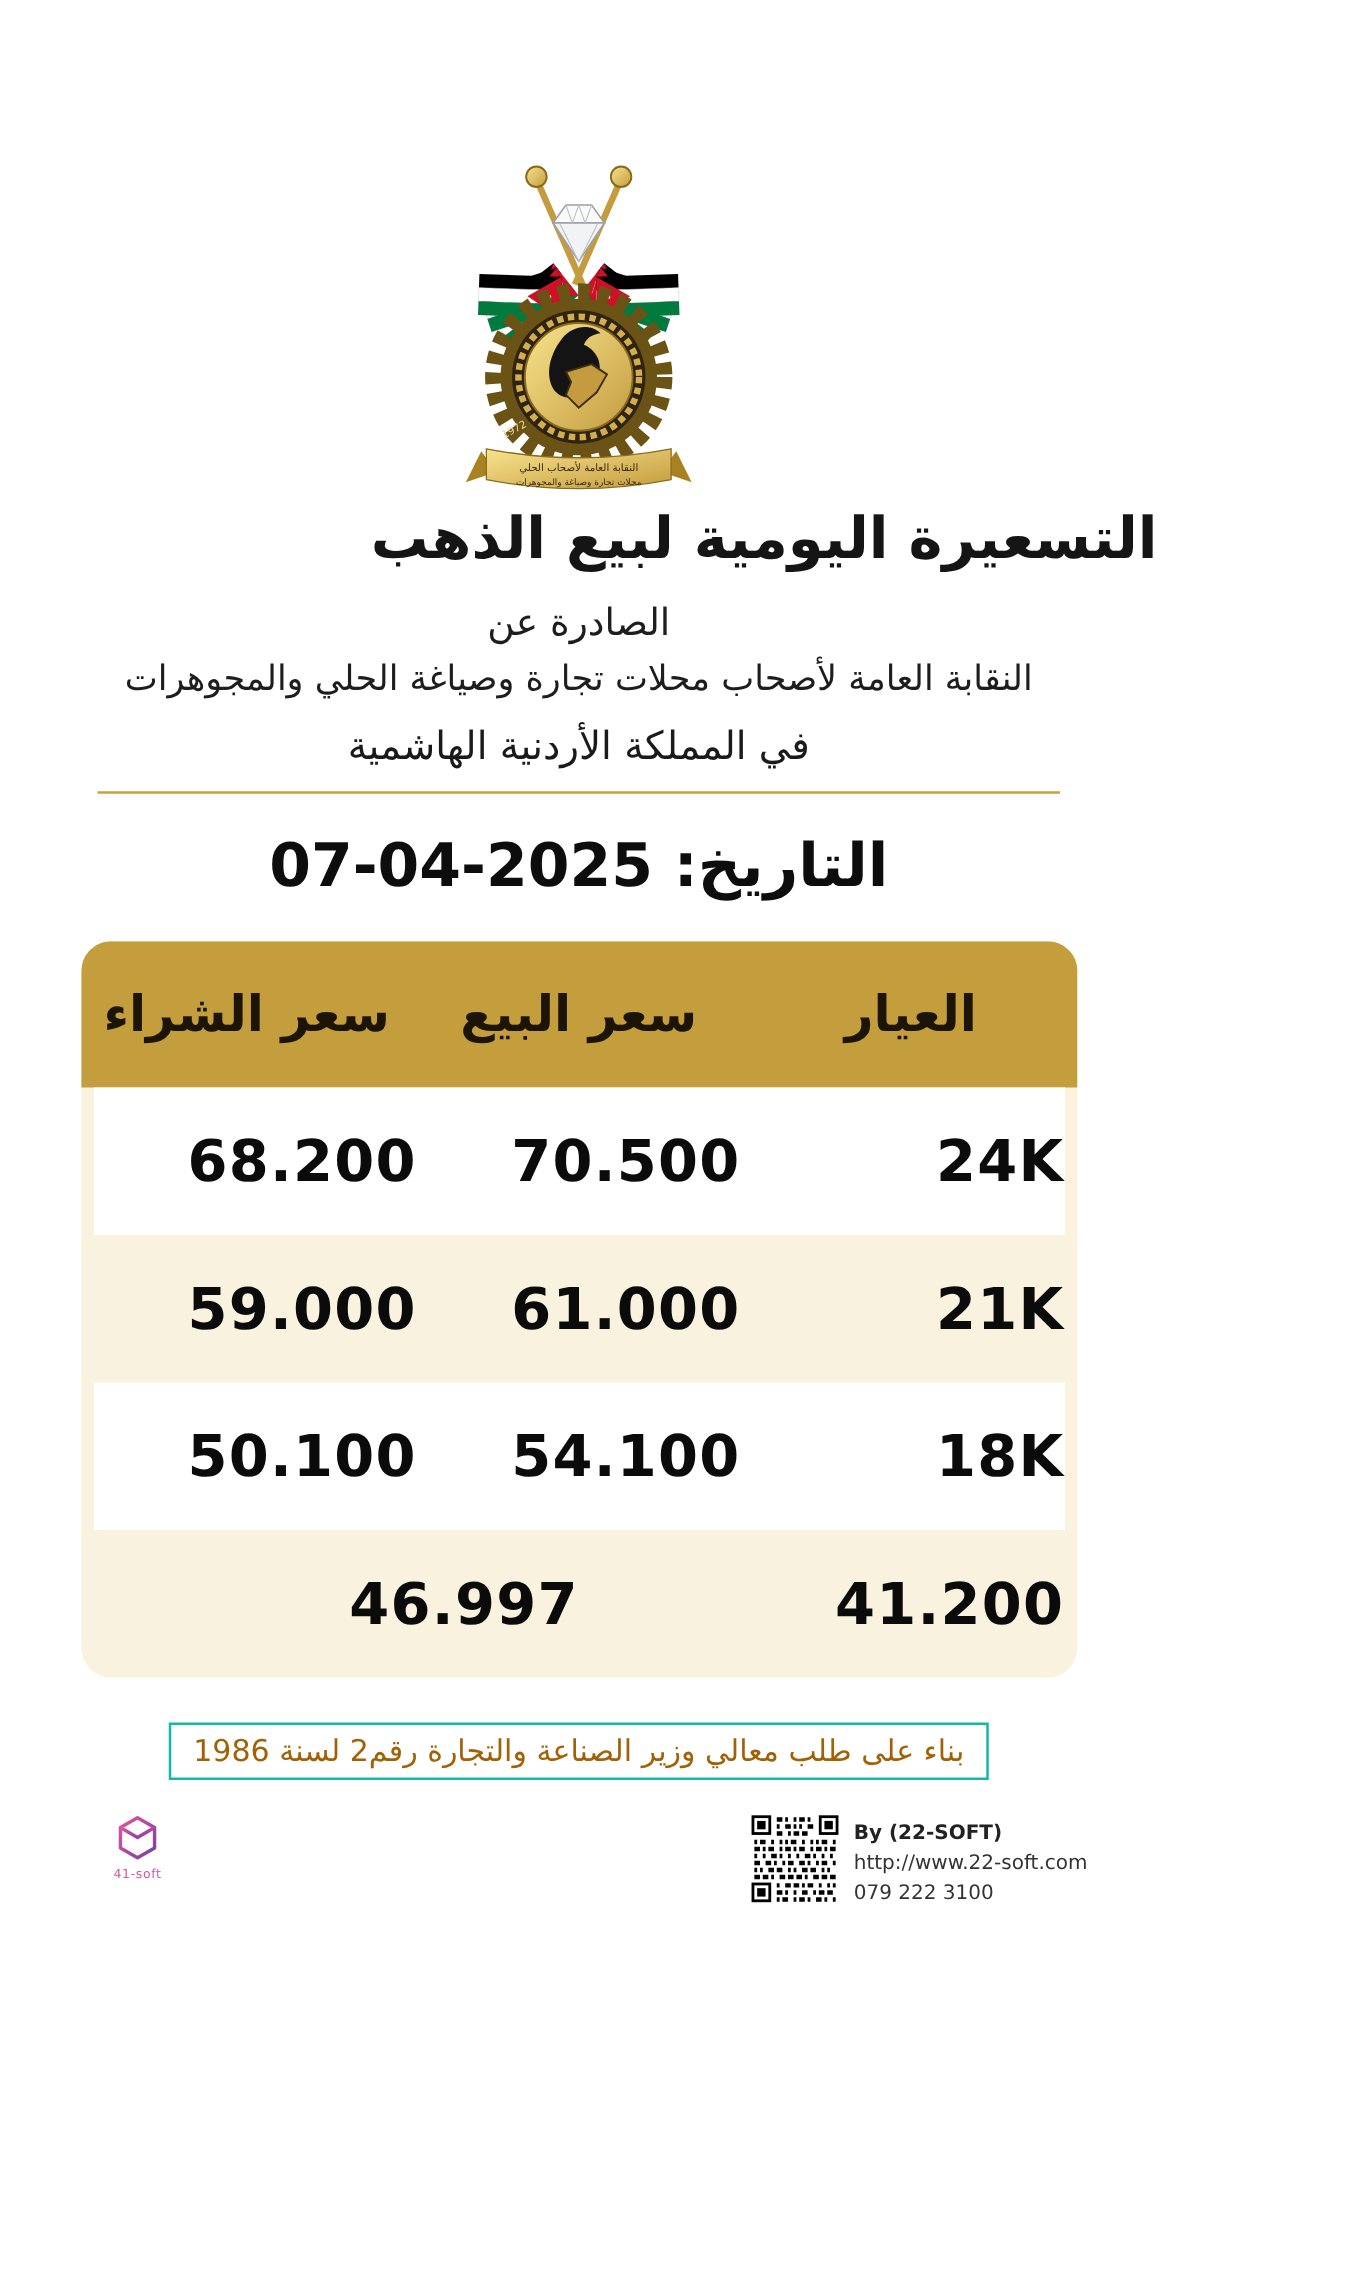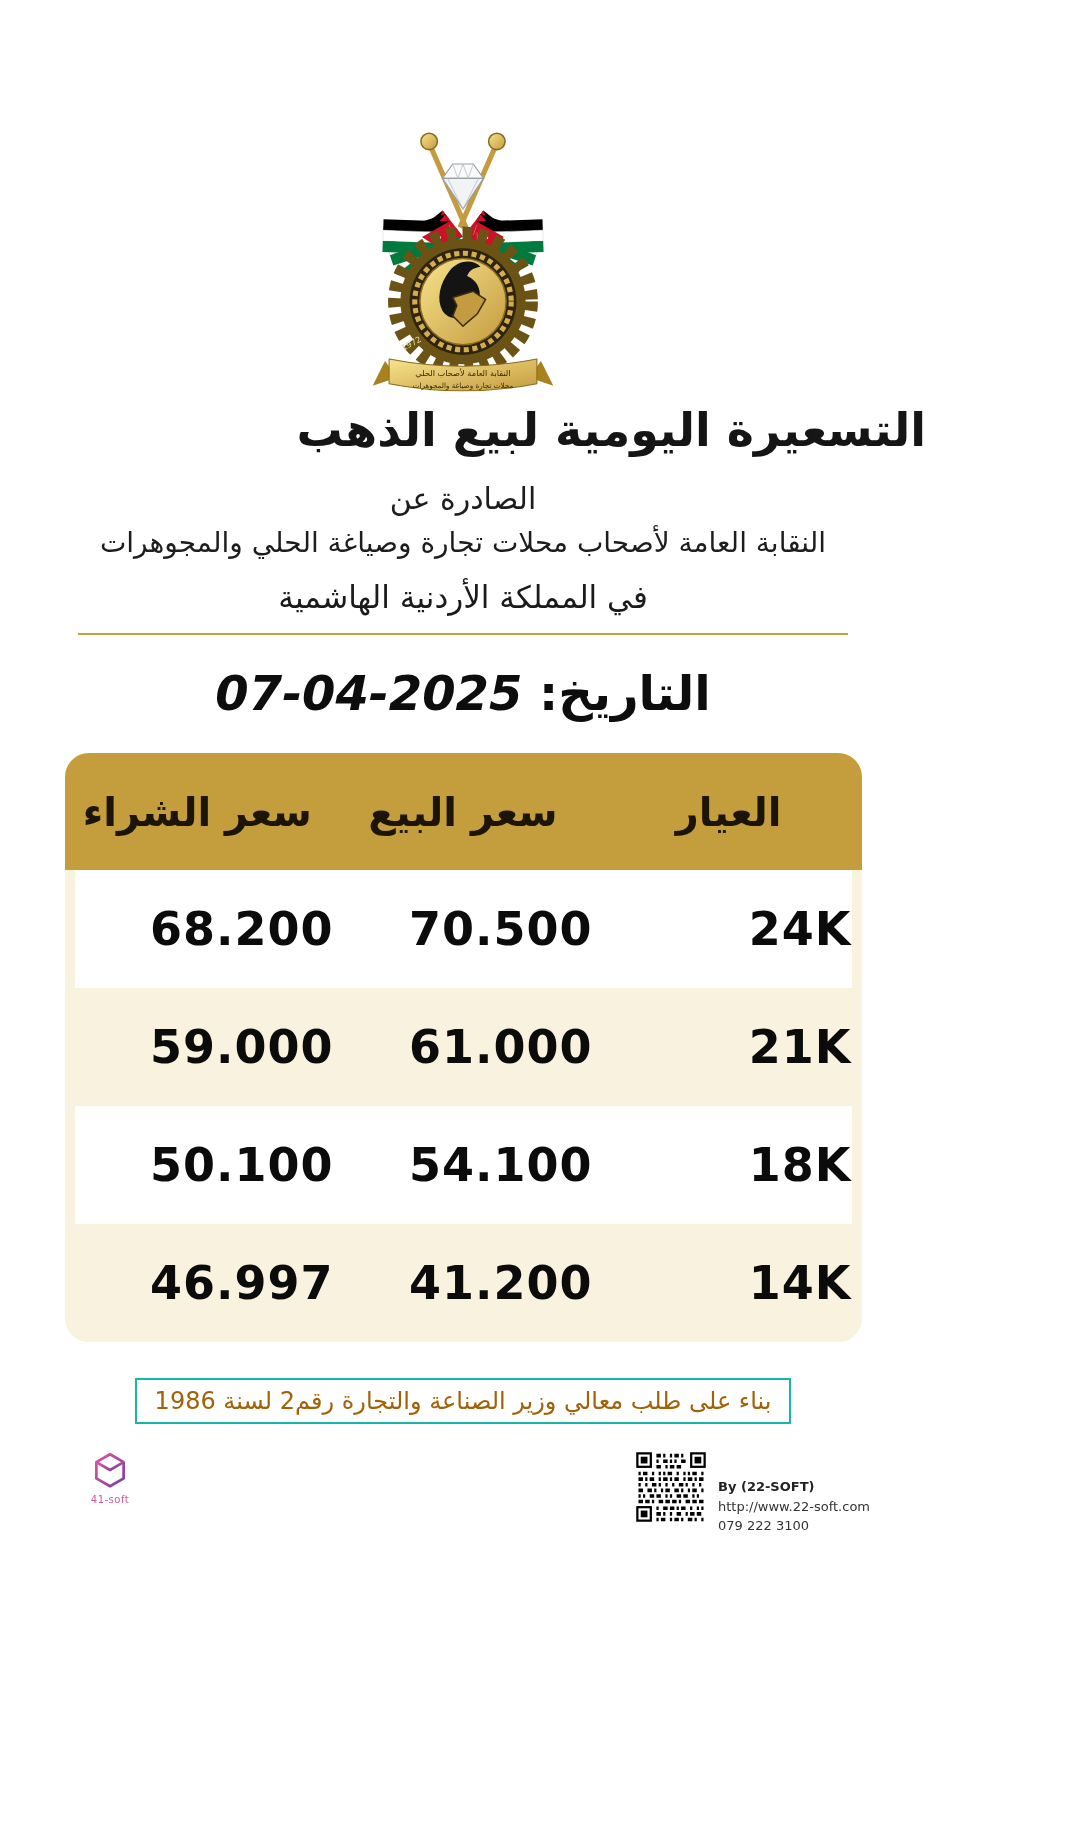--- a/index.html
+++ b/index.html
@@ -9,38 +9,38 @@
   }
   .content{width:926px;}
   .logo-wrap{display:flex;justify-content:center;margin-top:125px;}
   .logo-wrap svg{width:330px;height:272px;}
   .title{text-align:right;font-size:46px;font-weight:800;margin:6px 0 0;color:#151515;}
   .issued{text-align:center;font-size:30px;margin-top:24px;color:#1d1d1d;}
   .org{text-align:center;font-size:28px;margin-top:10px;color:#1d1d1d;}
   .country{text-align:center;font-size:31px;margin-top:20px;font-weight:400;color:#1a1a1a;}
   .divider{border:none;border-top:2px solid #c9a13b;width:770px;margin:18px auto 0;}
   .date-line{text-align:center;font-size:48px;font-weight:800;margin-top:30px;color:#0d0d0d;}
-  .date-line .dval{letter-spacing:1px;font-style:italic;}
+  .date-line .dval{letter-spacing:1px;}
   .gold-table{width:797px;margin:32px auto 0;border-radius:24px;overflow:hidden;background:#f8f2df;}
   .thead{display:flex;background:#c49e3c;height:117px;align-items:center;}
   .th{flex:1;text-align:center;font-weight:800;font-size:40px;color:#1c1506;}
   .tbody{padding:0 10px;}
   .tr{display:flex;height:118px;align-items:center;}
   .tr.white{background:#ffffff;}
   .tr.cream{background:#f8f2df;}
   .td{flex:1;font-weight:800;font-size:46px;color:#0b0b0b;letter-spacing:1px;}
   .note-wrap{text-align:center;margin-top:36px;}
   .note-box{display:inline-block;border:2px solid #14b8a6;padding:7px 18px;font-size:24px;background:#fff;color:#a16207;}
   .credits-row{display:flex;justify-content:space-between;align-items:flex-start;margin-top:26px;padding:0 56px 0 78px;}
   .soft-logo{display:flex;flex-direction:column;align-items:center;width:64px;}
   .soft-logo svg{width:42px;height:42px;}
   .soft-brand{font-size:10px;color:#cf5a9e;margin-top:2px;letter-spacing:.5px;}
   .credits{display:flex;gap:10px;align-items:flex-start;}
   .qr svg{width:74px;height:74px;display:block;}
-  .credit-lines{font-size:13px;color:#333;line-height:1.5;padding-top:4px;margin-top:23px;}
+  .credit-lines{font-size:16px;color:#333;line-height:1.5;padding-top:4px;}
   .credit-lines .by{font-weight:600;color:#222;}
 </style>
 </head>
 <body>
 
 <div class="content">
 
   <div class="logo-wrap">
     <svg viewBox="0 0 320 265" xmlns="http://www.w3.org/2000/svg">
       <defs>
@@ -131,21 +131,20 @@
         <div class="td">21K</div>
         <div class="td">61.000</div>
         <div class="td">59.000</div>
       </div>
       <div class="tr white">
         <div class="td">18K</div>
         <div class="td">54.100</div>
         <div class="td">50.100</div>
       </div>
       <div class="tr cream">
-        <div class="td">14K</div>
         <div class="td">41.200</div>
         <div class="td">46.997</div>
       </div>
     </div>
   </div>
 
   <div class="note-wrap">
     <div class="note-box" dir="rtl">بناء على طلب معالي وزير الصناعة والتجارة رقم2 لسنة 1986</div>
   </div>
 

